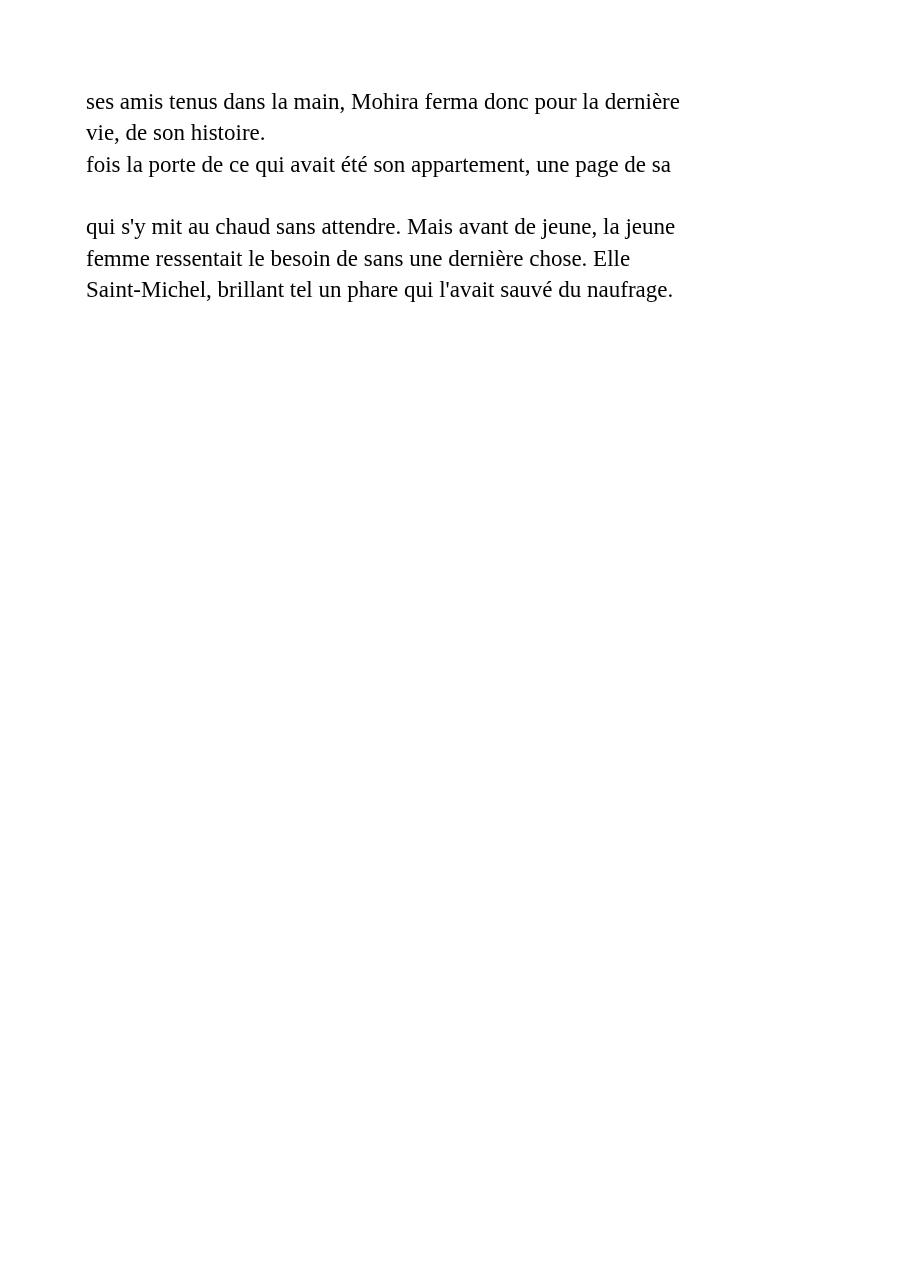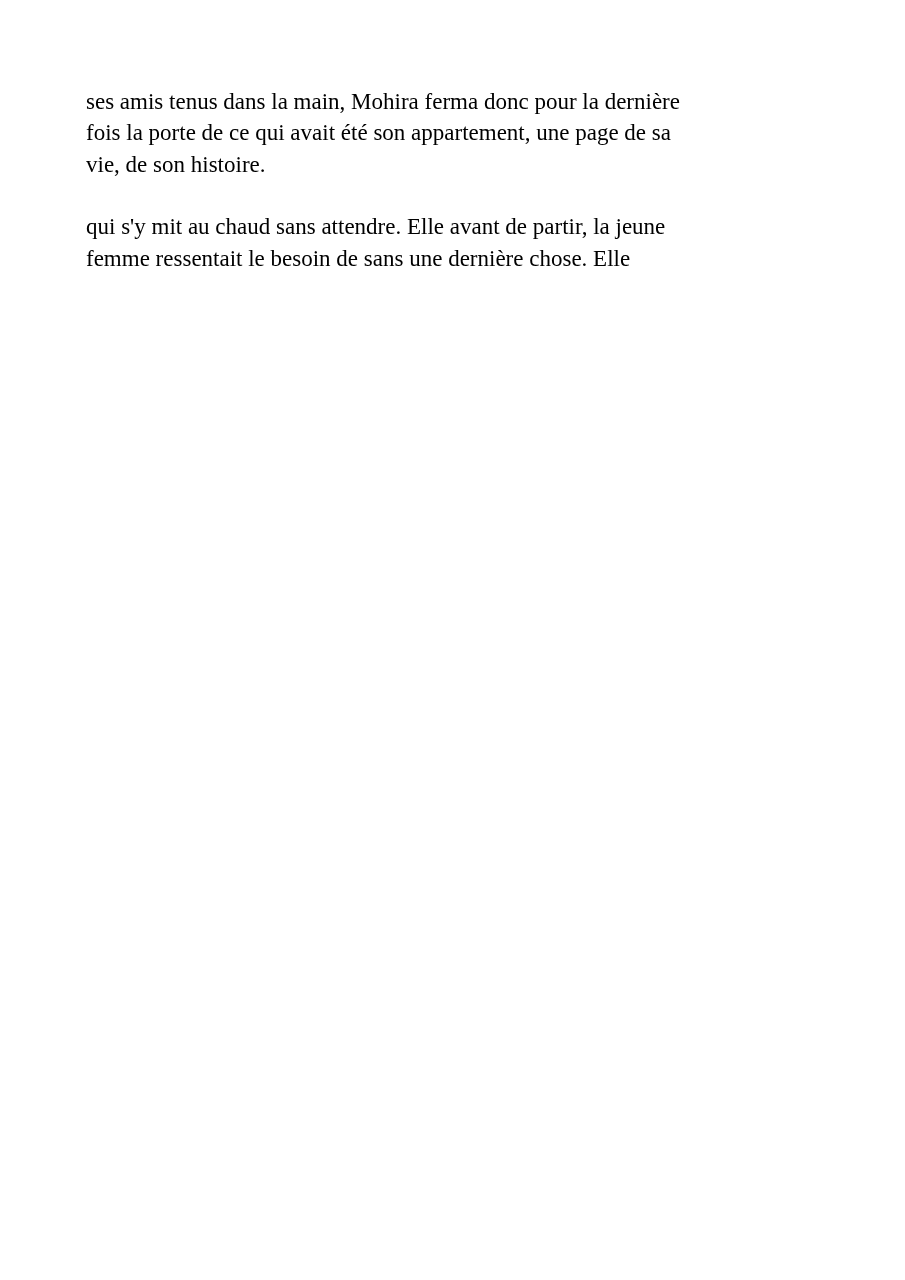--- a/index.html
+++ b/index.html
@@ -32,23 +32,24 @@
       display: block;
       height: 31.35px;
     }
   </style>
 </head>
 <body>
 
 <div class="page">
   <div>
     <span class="line">ses amis tenus dans la main, Mohira ferma donc pour la dernière</span>
+    <span class="line">vie, de son histoire.</span>
     <span class="line">fois la porte de ce qui avait été son appartement, une page de sa</span>
-    <span class="line">vie, de son histoire.</span>
   </div>
   <span class="blank"></span>
   <div>
-    <span class="line">qui s'y mit au chaud sans attendre. Elle avant de partir, la jeune</span>
+    <span class="line">qui s'y mit au chaud sans attendre. Mais avant de jeune, la jeune</span>
     <span class="line">femme ressentait le besoin de sans une dernière chose. Elle</span>
   </div>
   <div>
+    <span class="line">Saint-Michel, brillant tel un phare qui l'avait sauvé du naufrage.</span>
   </div>
 </div>
 
 </body></html>

